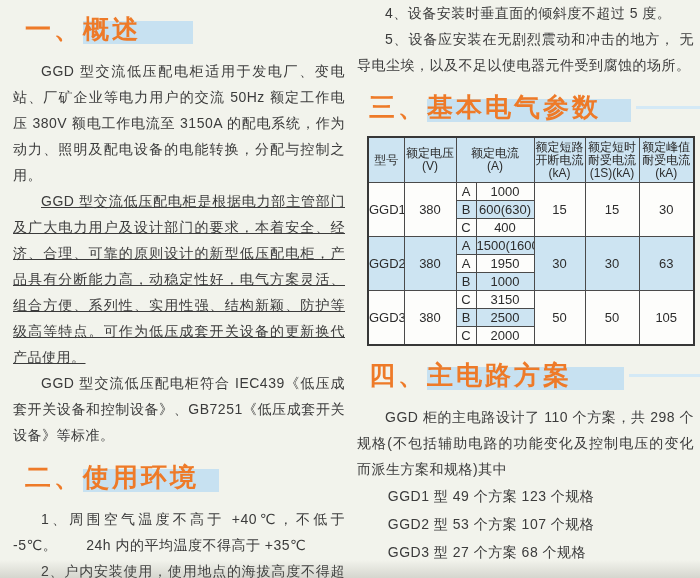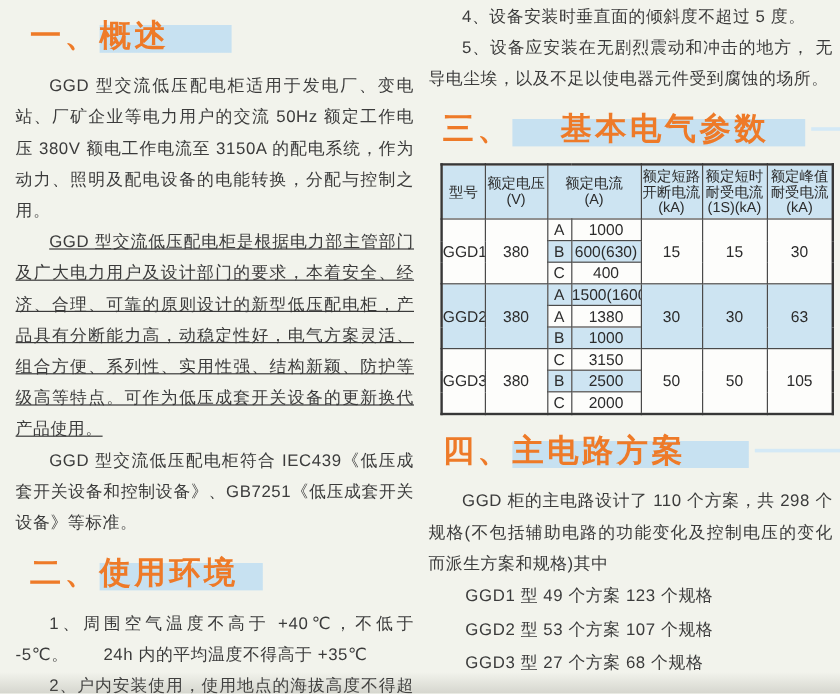--- a/index.html
+++ b/index.html
@@ -23,21 +23,21 @@
   h2.heading {
     margin:12px; font-size:26px; font-weight:bold;
     color:#ee7a28; letter-spacing:3px; line-height:34px; white-space:nowrap;
   }
   .hnum { background:none; }
   .hl {
     background:linear-gradient(to bottom, rgba(199,225,241,0) 24%, #c7e1f1 24%);
   }
   .hl.pad-lg { padding-right:52px; }
   .hl.pad-sm { padding-right:20px;text-align:center; }
-  .hl.pad-md { padding-right:30px;padding-left:40px; }
+  .hl.pad-md { padding-right:30px; }
   .tail {
     display:inline-block; height:3px; background:#d4e9f6;
     vertical-align:7px; margin-left:5px;
   }
   .tail.t3 { width:78px; }
   .tail.t4 { width:95px; }
 
   p.body-text {
     margin:0; font-size:14px; line-height:26px;
     text-indent:2em; text-align:justify; letter-spacing:0.5px;
@@ -147,21 +147,21 @@
         <td class="model blue" rowspan="3">GGD2</td>
         <td class="blue" rowspan="3">380</td>
         <td class="blue">A</td>
         <td class="val blue">1500(1600)</td>
         <td class="blue" rowspan="3">30</td>
         <td class="blue" rowspan="3">30</td>
         <td class="blue" rowspan="3">63</td>
       </tr>
       <tr>
         <td>A</td>
-        <td class="val">1380</td>
+        <td class="val">1950</td>
       </tr>
       <tr>
         <td class="blue">B</td>
         <td class="val blue">1000</td>
       </tr>
 
       <tr>
         <td class="model" rowspan="3">GGD3</td>
         <td rowspan="3">380</td>
         <td>C</td>

